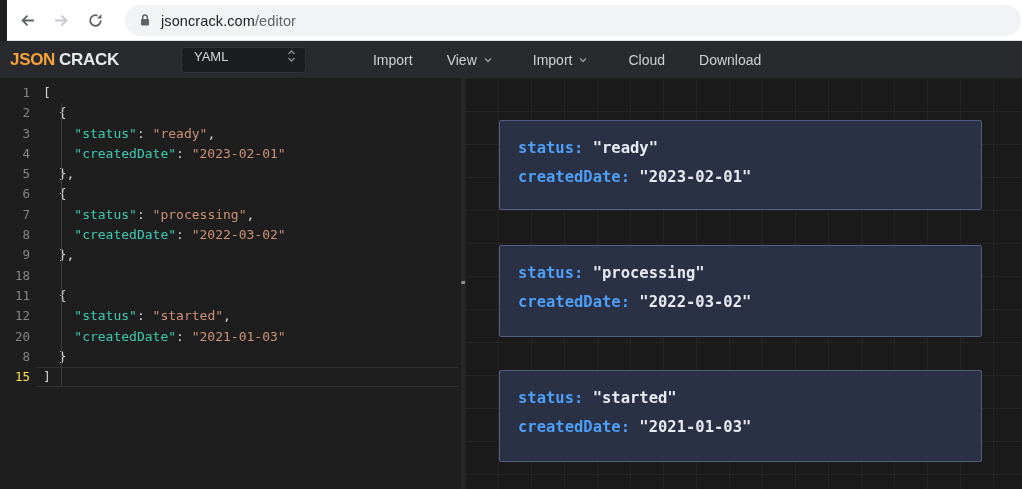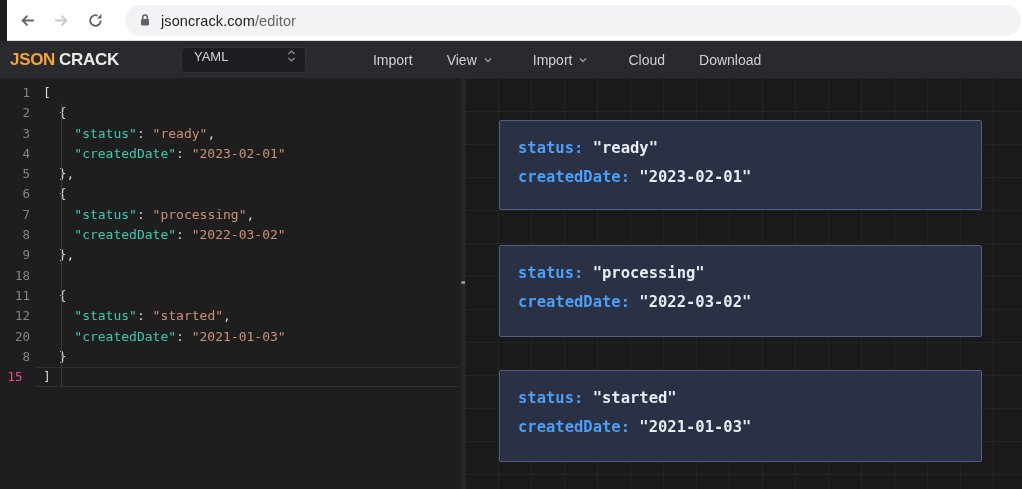--- a/index.html
+++ b/index.html
@@ -39,21 +39,21 @@
 
   
   .main { position:absolute; left:0; top:78px; width:1022px; height:411px; }
   .editor-pane { position:absolute; left:0; top:0; width:461px; height:411px;
                  background:#1e1e1e; overflow:hidden; }
   .ed-line { position:relative; height:20.3px; line-height:20.3px;
              font-family:"DejaVu Sans Mono", monospace; font-size:13px; white-space:pre; }
   .ed-lines { padding-top:5px; }
   .ed-num { position:absolute; left:0; top:0; width:30px; text-align:right; color:#858585;
             font-family:"DejaVu Sans Mono", monospace; font-size:12.5px; }
-  .ed-line.active .ed-num { color:#ec4899;text-align:center; }
+  .ed-line.active .ed-num { color:#fde047; }
   .ed-code { position:absolute; left:43px; top:0; }
   .tk-p { color:#d4d4d4; } .tk-k { color:#3dc9b0; } .tk-v { color:#ce9178; }
   .indent-guide { position:absolute; left:61px; top:25px; width:1px; height:284px;
                   background:#3a3a3a; }
   .cur-line-box { position:absolute; left:36px; right:3px; top:289px; height:20px;
                   border-top:1px solid #303030; border-bottom:1px solid #303030; }
 
   .divider { position:absolute; left:461px; top:0; width:4px; height:411px; background:#262626;
              cursor:col-resize; }
   .divider-handle { position:absolute; left:0; top:203px; width:17px; height:3px;

